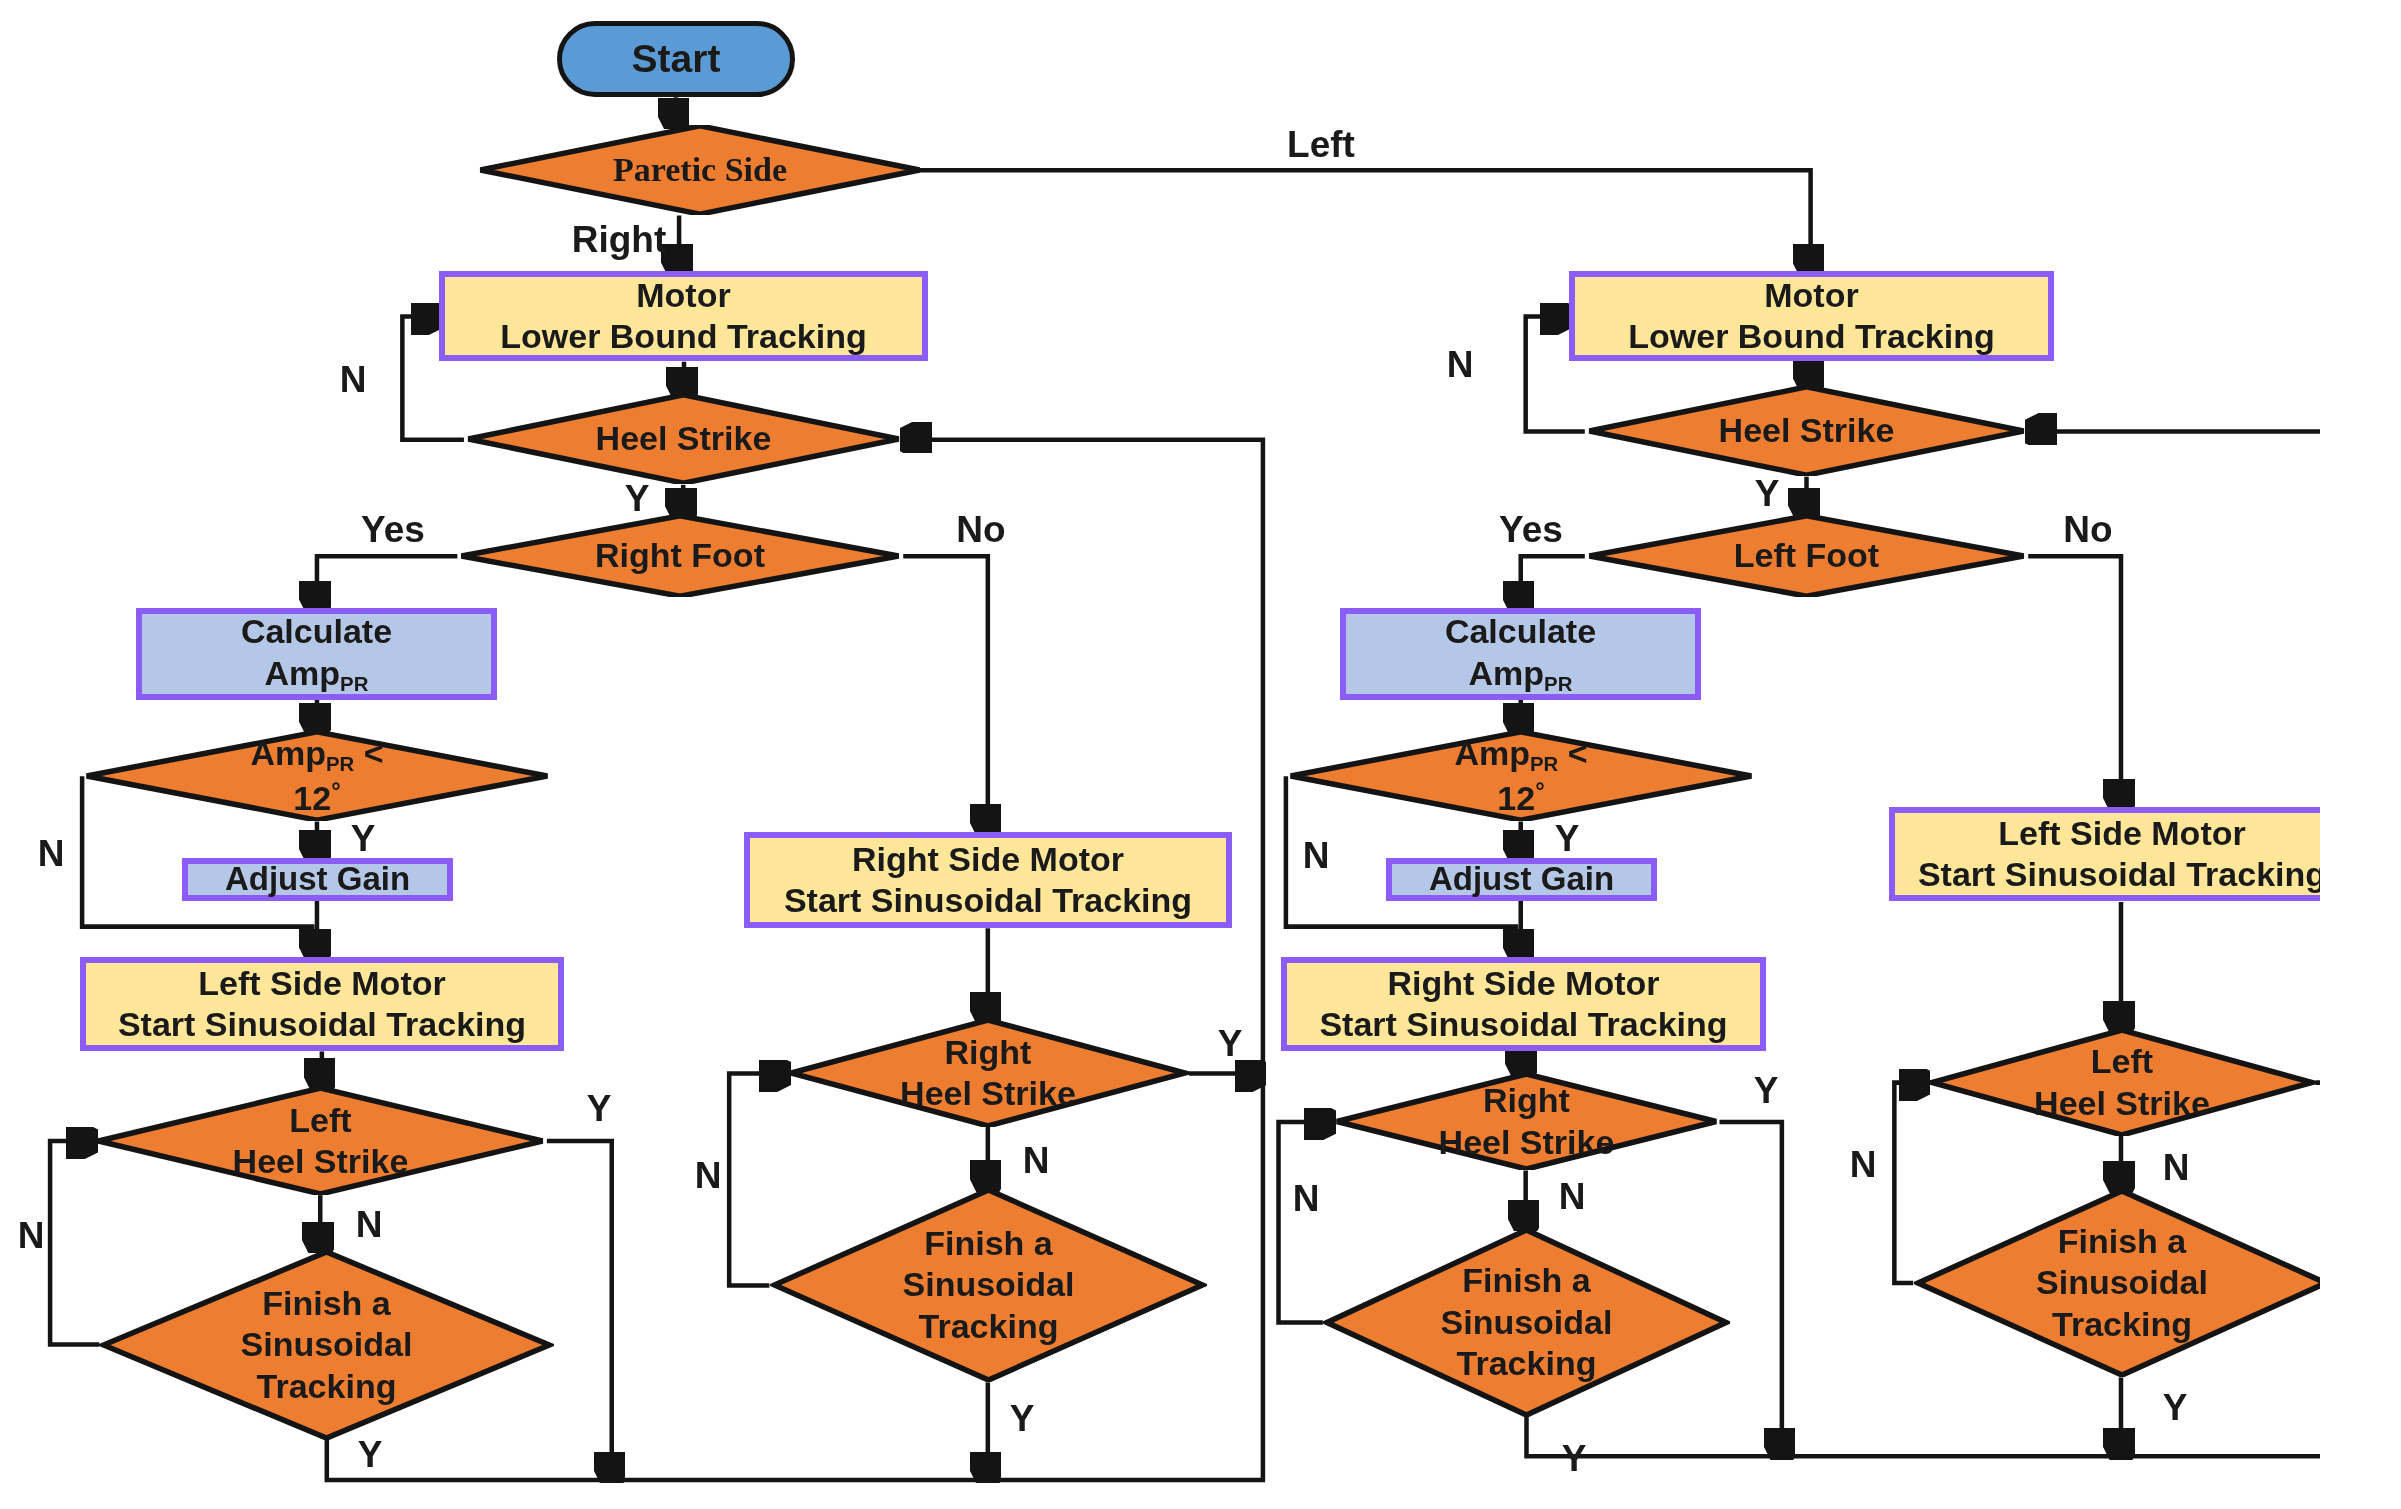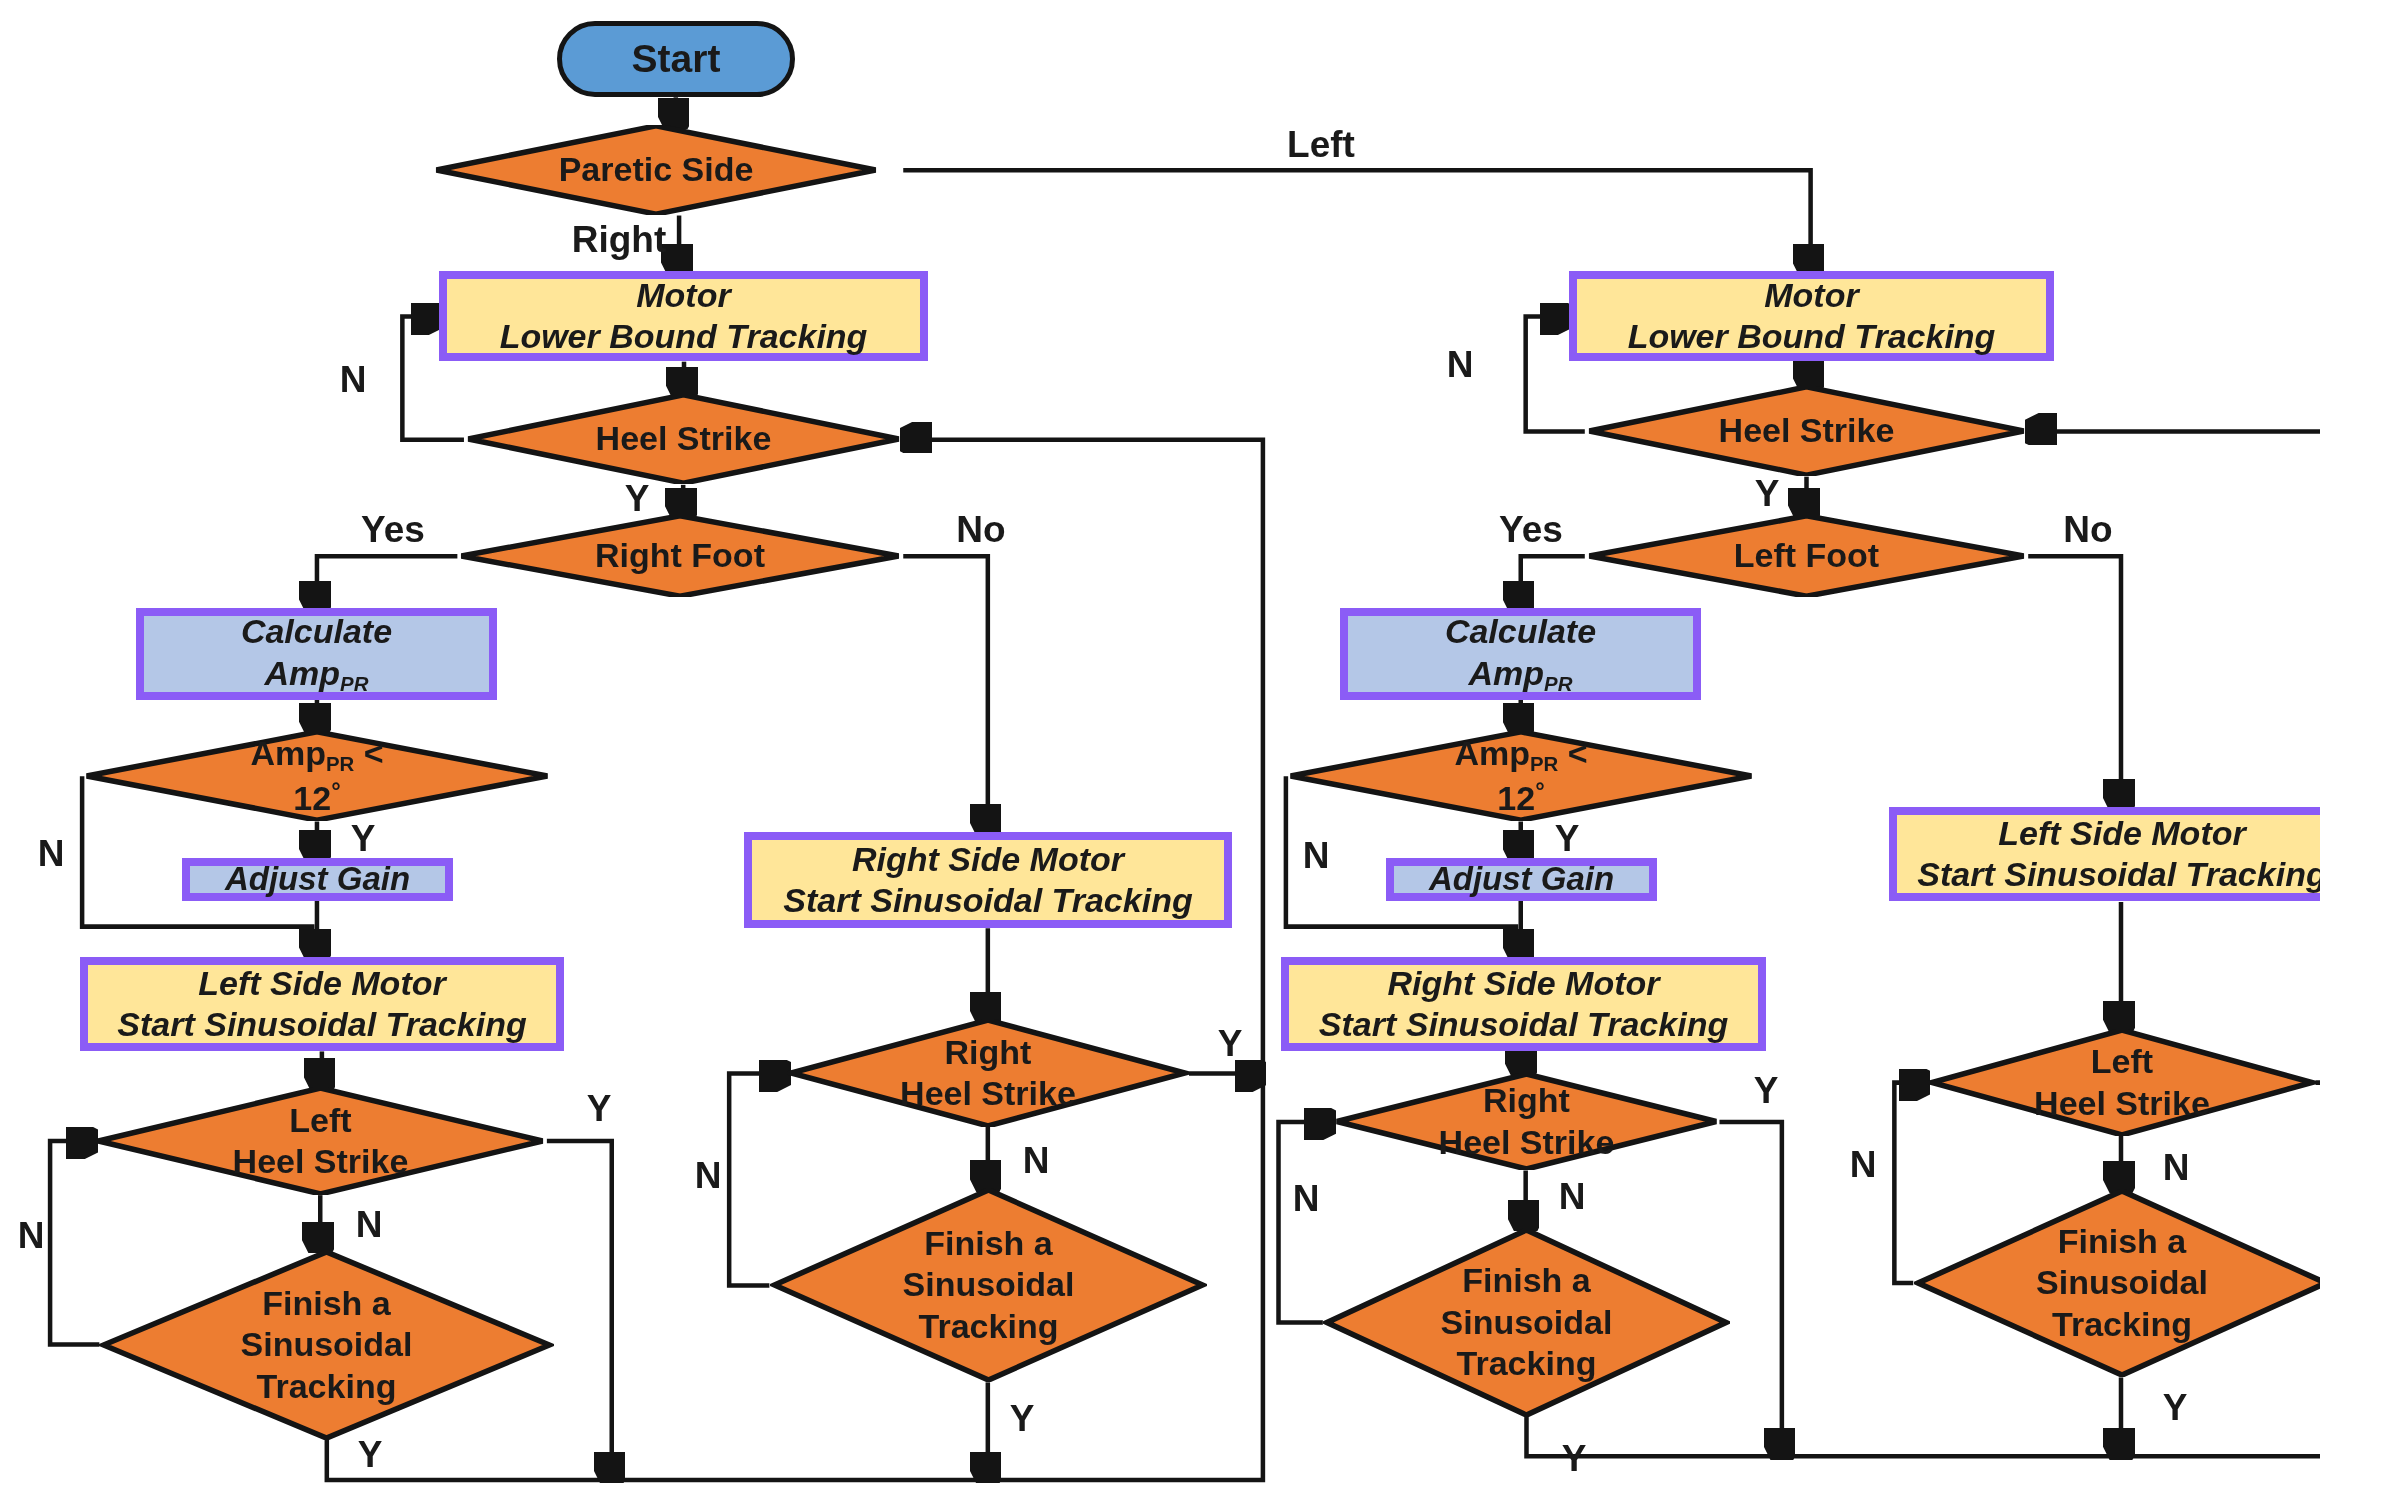--- a/index.html
+++ b/index.html
@@ -6,21 +6,21 @@
   #canvas{position:relative;width:2320px;height:1510px;background:#ffffff;overflow:hidden;
           font-family:"Liberation Sans", sans-serif;}
   #wires{position:absolute;left:0;top:0;width:2401px;height:1510px;z-index:0;}
   #wires path{fill:none;stroke:#141414;stroke-width:5.5;}
   .node{position:absolute;z-index:1;}
   .shape{position:absolute;left:0;top:0;width:100%;height:100%;display:block;}
   .shape polygon{stroke:#141414;stroke-width:5.5;vector-effect:non-scaling-stroke;}
   .lbl{position:absolute;left:0;top:0;width:100%;height:100%;display:flex;flex-direction:column;
        align-items:center;justify-content:center;font-weight:700;font-size:34px;line-height:1.22;
        color:#1a1a1a;text-align:center;z-index:2;}
-  .box{border:8px solid #8b5cf6;box-sizing:border-box;font-style:italic;}
+  .box{border:6px solid #8b5cf6;box-sizing:border-box;}
   .oval{border:5px solid #141414;border-radius:49px;box-sizing:border-box;}
   .oval .lbl{font-size:39px;}
   .elabel{position:absolute;z-index:3;transform:translate(-50%,-50%);font-weight:700;font-size:37px;
           color:#1a1a1a;white-space:nowrap;}
   sub.amp{font-size:0.60em;vertical-align:-0.28em;font-weight:700;}
   sup.deg{font-size:0.70em;vertical-align:0.45em;font-weight:700;}
 </style>
 </head>
 <body>
 
@@ -74,21 +74,21 @@
     <path d="M2820,1318 H2893" marker-end="url(#arr)"></path>
     <path d="M2583,1677 V1766" marker-end="url(#arr)"></path>
   </svg>
 
   <div class="node oval" style="left:557px;top:20.5px;width:238px;height:76px;background:#5B9BD5;">
     <div class="lbl">
         <span>Start</span>
       </div>
   </div>
 
-  <div class="node" style="left:432px;top:125px;width:448px;height:90px;">
+  <div class="node" style="left:476px;top:125px;width:448px;height:90px;font-family:Liberation Serif, serif;">
     <svg class="shape" viewBox="0 0 100 100" preserveAspectRatio="none">
         <polygon fill="#ED7D31" points="50,1 99,50 50,99 1,50"></polygon>
       </svg>
     <div class="lbl">
         <span>Paretic Side</span>
       </div>
   </div>
 
   <div class="node box" style="left:439px;top:271px;width:489px;height:90px;background:#FFE699;">
     <div class="lbl">

